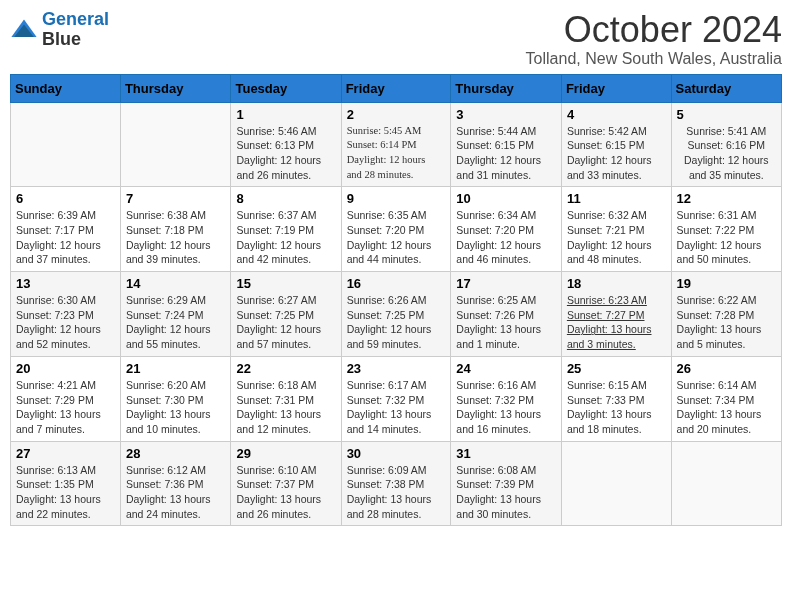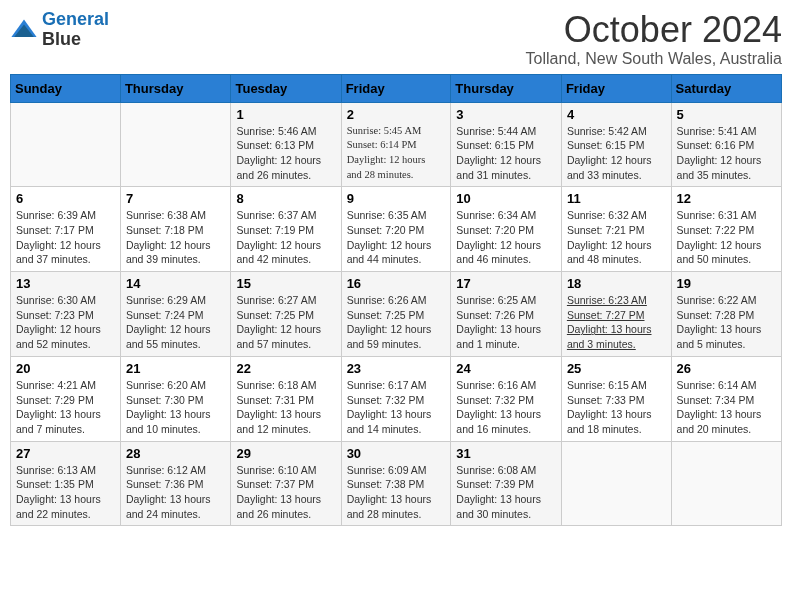--- a/index.html
+++ b/index.html
@@ -150,21 +150,21 @@
         </td>
         <td>
           <span class="day-num">4</span>
           <div class="day-info" style="white-space: pre-line;">Sunrise: 5:42 AM
 Sunset: 6:15 PM
 Daylight: 12 hours
 and 33 minutes.</div>
         </td>
         <td>
           <span class="day-num">5</span>
-          <div class="day-info" style="white-space: pre-line;">Sunrise: 5:41 AM
+          <div class="day-info" style="white-space: pre-line; text-align: center;">Sunrise: 5:41 AM
 Sunset: 6:16 PM
 Daylight: 12 hours
 and 35 minutes.</div>
         </td>
       </tr>
       <tr>
         <td>
           <span class="day-num">6</span>
           <div class="day-info" style="white-space: pre-line;">Sunrise: 6:39 AM
 Sunset: 7:17 PM

